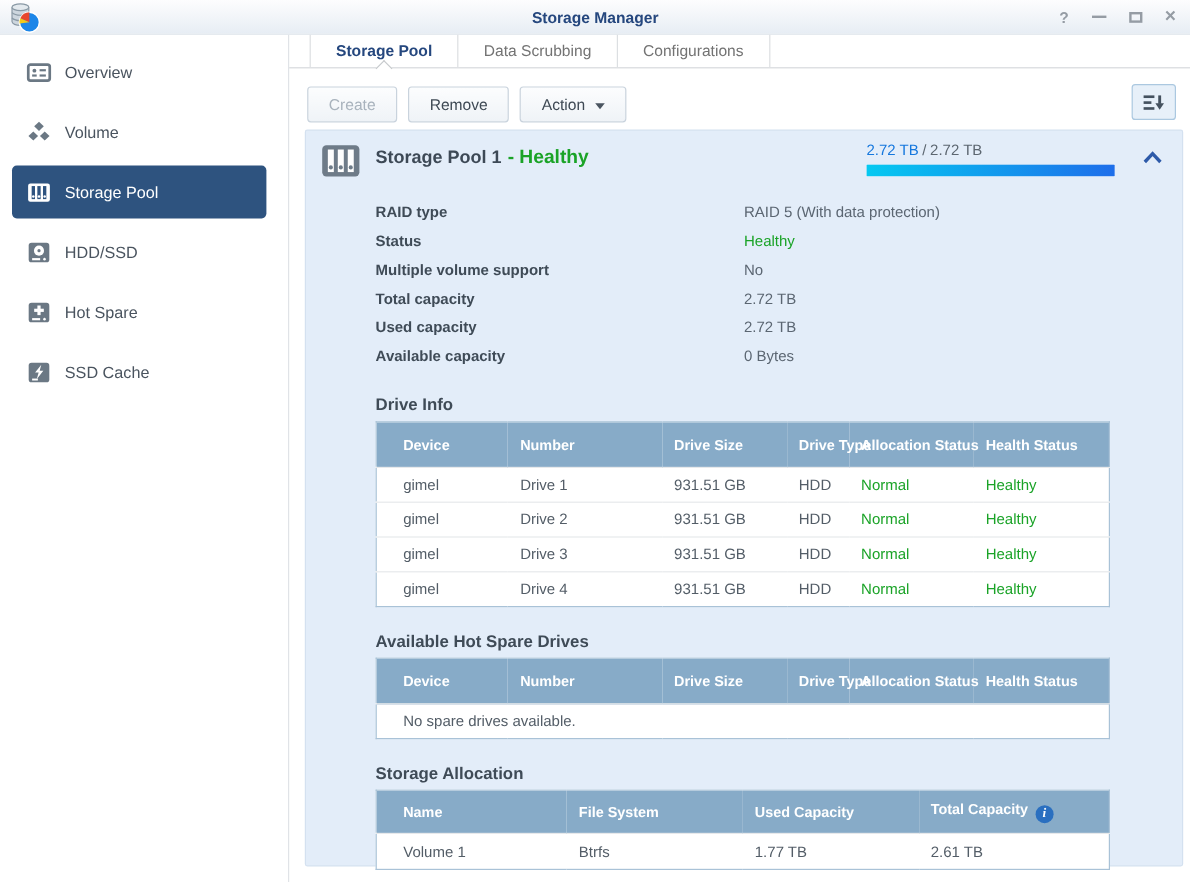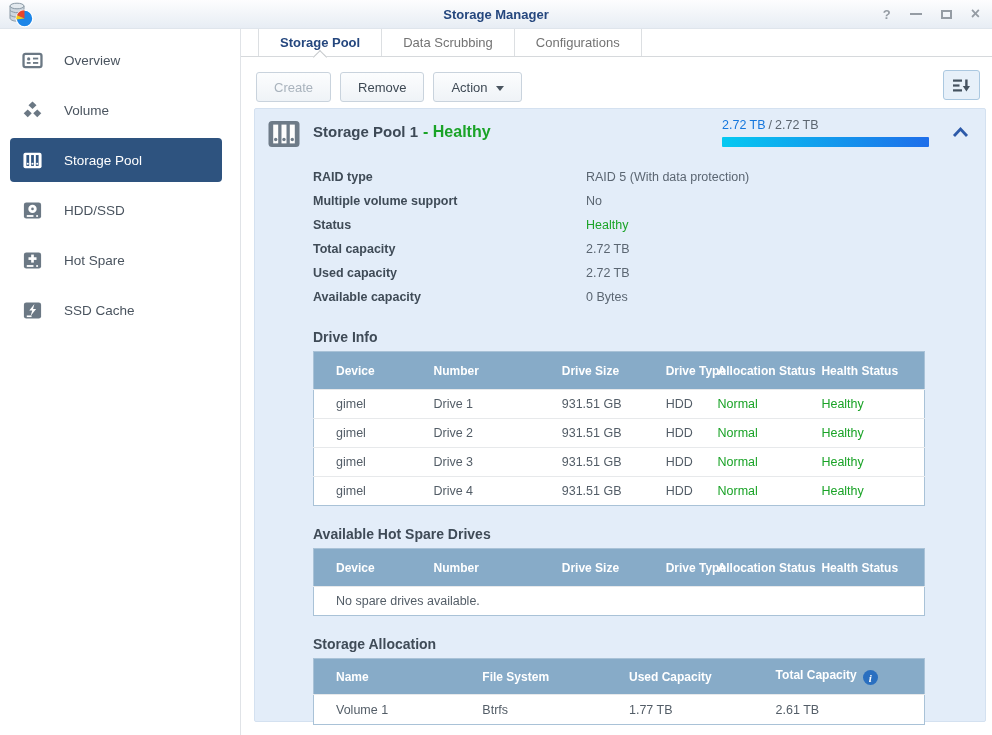--- a/index.html
+++ b/index.html
@@ -15,21 +15,21 @@
   .winctl { color:#959ca4; cursor:pointer; display:flex; align-items:center; justify-content:center; height:16px; }
   .winctl-help { font-size:13px; font-weight:bold; }
   .winctl-min  { width:12px; } .winctl-min span { width:12px; height:2px; background:#959ca4; display:block; }
   .winctl-max span { width:11px; height:9px; border:2px solid #959ca4; display:block; }
   .winctl-close { font-size:16px; font-weight:bold; line-height:14px; }
 
   
   .main { display:flex; height:706px; }
   .sidebar { width:241px; border-right:1px solid #e0e3e7; padding-top:9px; flex:none; }
   .side-item { display:flex; align-items:center; height:44px; margin:0 18px 6px 10px; padding-left:12px;
-    border-radius:4px; color:#4a545f; font-size:13.5px; gap:21px; cursor:pointer;
+    border-radius:4px; color:#4a545f; font-size:13.5px; gap:11px; cursor:pointer;
     --icon-gap:#ffffff; }
   .side-item .sicon { color:#6b7884; display:flex; }
   .side-item.selected { background:#2e537f; color:#fff; --icon-gap:#2e537f; }
   .side-item.selected .sicon { color:#fff; }
 
   .content { flex:1; position:relative; }
 
   
   .tabbar { height:28px; border-bottom:1px solid #d6d9dc; display:flex; align-items:stretch; padding-left:17px; }
   .tab { position:relative; padding:0 21px; font-size:13px; color:#737373; display:flex; align-items:center;
@@ -59,21 +59,21 @@
   .usage { position:absolute; right:56px; top:9px; width:207px; }
   .usage-text { font-size:12.5px; color:#5c6670; }
   .usage-used { color:#1577dd; }
   .usage-div { margin:0 3px; }
   .usage-bar { margin-top:5px; height:10px; background:#c9dae9; border-radius:1px; overflow:hidden; }
   .usage-fill { height:100%; width:100%; background:linear-gradient(90deg,#05c9f1,#1e6eea); }
   .collapse-btn { position:absolute; right:16px; top:15px; cursor:pointer; }
 
   .panel-body { padding:10px 60px 0 58px; }
   .detail-row { display:flex; align-items:center; height:24px; font-size:12.5px; }
-  .detail-label { width:273px; font-weight:bold; color:#3f4b57; flex:none; }
+  .detail-label { width:307px; font-weight:bold; color:#3f4b57; flex:none; }
   .detail-value { color:#5b6672; }
   .detail-value.green { color:#1aa327; }
 
   .section { margin-top:20px; }
   .section:first-of-type { margin-top:10px; }
   .section-title { font-size:14px; font-weight:bold; color:#3f4b57; margin-bottom:6px; line-height:16px; }
   table { width:100%; border-collapse:collapse; background:#fff; border:1px solid #a9c2d7; table-layout:fixed; }
   th { background:#87abc8; color:#fff; font-size:12px; font-weight:bold; text-align:left;
     height:38px; padding:0 0 0 10px; white-space:nowrap; overflow:visible; }
   th:first-child, td:first-child { padding-left:22px; }
@@ -242,26 +242,26 @@
           </svg>
         </span>
       </div>
 
       <div class="panel-body">
         <div class="detail-row">
           <span class="detail-label">RAID type</span>
           <span class="detail-value">RAID 5 (With data protection)</span>
         </div>
         <div class="detail-row">
+          <span class="detail-label">Status</span>
+          <span class="detail-value green">Healthy</span>
+        </div>
+        <div class="detail-row">
           <span class="detail-label">Multiple volume support</span>
           <span class="detail-value">No</span>
-        </div>
-        <div class="detail-row">
-          <span class="detail-label">Status</span>
-          <span class="detail-value green">Healthy</span>
         </div>
         <div class="detail-row">
           <span class="detail-label">Total capacity</span>
           <span class="detail-value">2.72 TB</span>
         </div>
         <div class="detail-row">
           <span class="detail-label">Used capacity</span>
           <span class="detail-value">2.72 TB</span>
         </div>
         <div class="detail-row">

